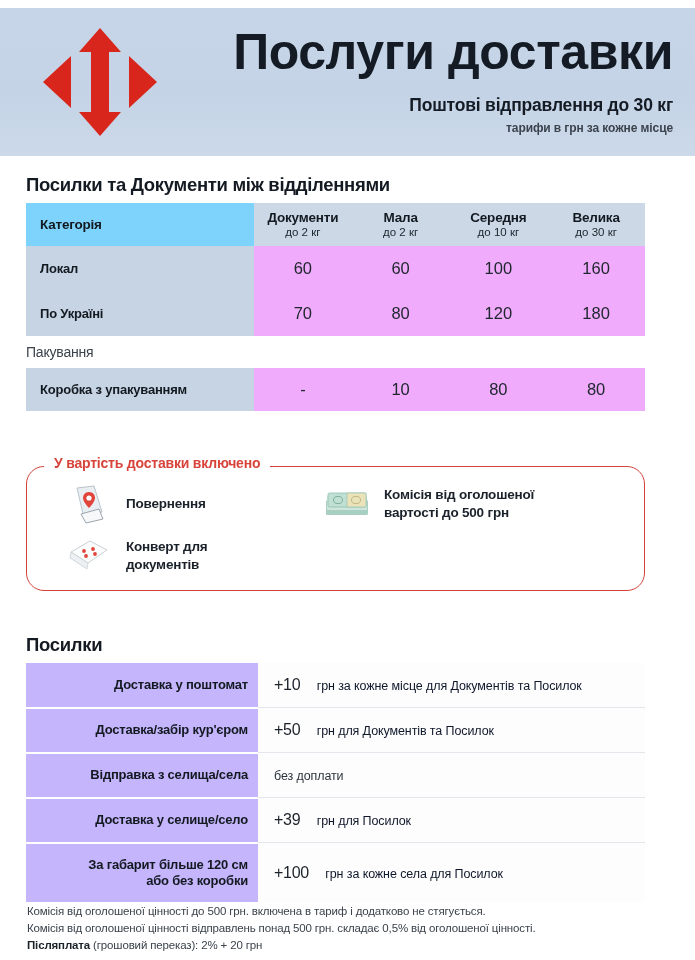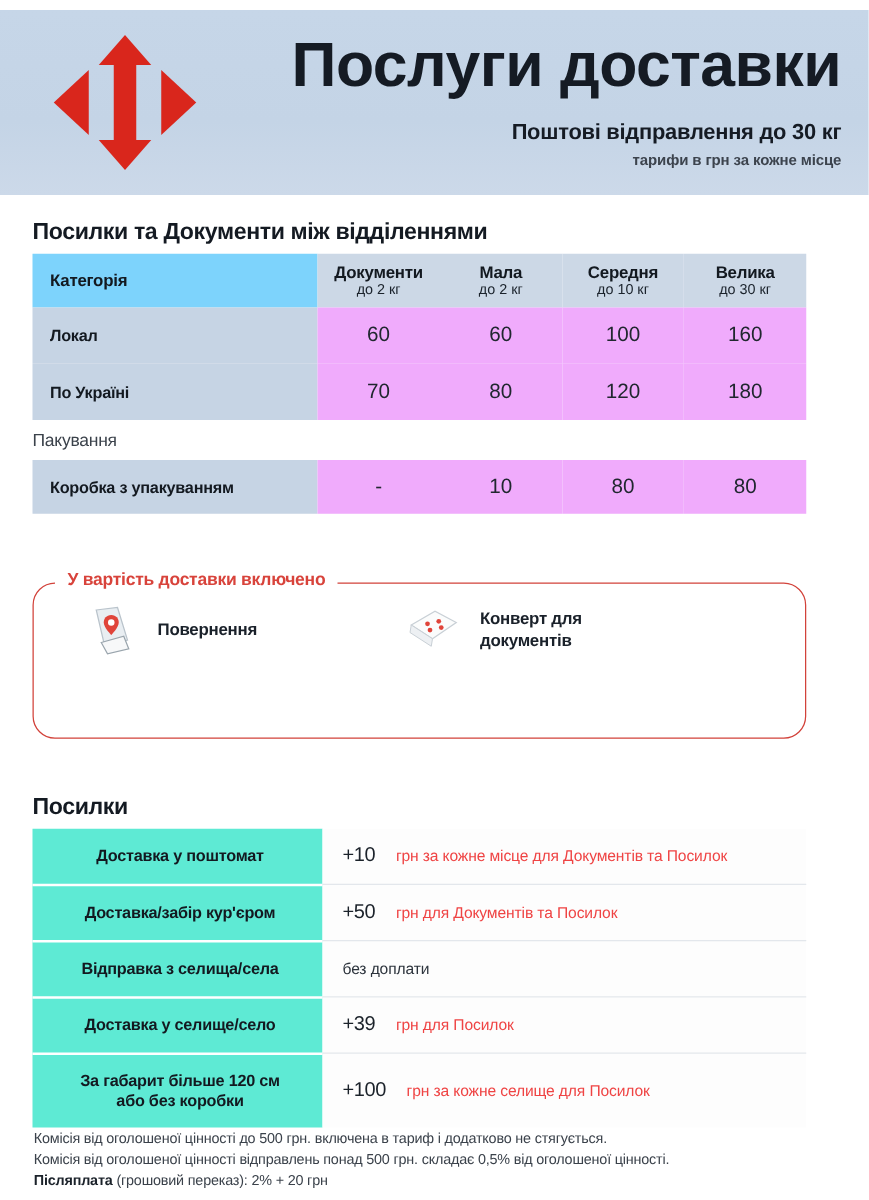--- a/index.html
+++ b/index.html
@@ -200,47 +200,47 @@
   
   #dopl-table {
     position: absolute;
     left: 26px; top: 663px;
     width: 619px;
     border-collapse: collapse;
     table-layout: fixed;
   }
   #dopl-table .d-label {
     width: 232px;
-    background: #5eead4;
+    background: #c4b5fd;
     color: #131920;
     font-size: 13px;
     font-weight: bold;
     padding: 13px 10px 13px 14px;
-    text-align: center;
+    text-align: right;
     line-height: 1.25;
     letter-spacing: -0.2px;
     border-top: 2px solid #ffffff;
     vertical-align: middle;
   }
   #dopl-table tr:first-child .d-label { border-top: 0; }
   #dopl-table .d-val {
     background: #fdfdfd;
     padding: 13px 8px 13px 16px;
     border-top: 1px solid #e3e7ec;
     vertical-align: middle;
   }
   #dopl-table tr:first-child .d-val { border-top: 0; }
   .d-amt {
     font-size: 16px;
     color: #1b222a;
     letter-spacing: -0.3px;
   }
   .d-rest {
     font-size: 12.5px;
-    color: #ef4444;
+    color: #0f172a;
     letter-spacing: -0.1px;
     padding-left: 12px;
   }
   .d-plain {
     font-size: 12.5px;
     color: #2d343d;
     letter-spacing: -0.1px;
   }
 
   
@@ -368,20 +368,36 @@
           <path d="M17 8 C13 8 11 11 11 14 C11 18 17 24 17 24 C17 24 23 18 23 14 C23 11 21 8 17 8 Z" fill="#e0443a"></path>
           <circle cx="17" cy="14" r="2.6" fill="#ffffff"></circle>
         </svg>
       </span>
       <span class="incl-txt">
         <span>Повернення</span>
       </span>
     </div>
 
 
+    <div class="incl-item">
+      <span class="incl-ico">
+        <svg width="46" height="32" viewBox="0 0 46 32">
+          <rect x="2" y="12" width="42" height="15" rx="1.5" fill="#a9cfc2"></rect>
+          <rect x="3" y="8" width="40" height="14" rx="1.5" fill="#cfe6dc"></rect>
+          <rect x="4" y="5" width="38" height="14" rx="1.5" fill="#bfe0d2" stroke="#8fbfae" stroke-width="0.8"></rect>
+          <rect x="23" y="5" width="19" height="14" fill="#eae3ba" stroke="#8fbfae" stroke-width="0.6"></rect>
+          <ellipse cx="14" cy="12" rx="4.5" ry="3.6" fill="none" stroke="#7fae9d" stroke-width="1"></ellipse>
+          <ellipse cx="32" cy="12" rx="4.5" ry="3.6" fill="none" stroke="#c2b781" stroke-width="1"></ellipse>
+        </svg>
+      </span>
+      <span class="incl-txt">
+        <span>Комісія від оголошеної</span><br>
+        <span>вартості до 500 грн</span>
+      </span>
+    </div>
 
     <div class="incl-item">
       <span class="incl-ico">
         <svg width="44" height="36" viewBox="0 0 44 36">
           <polygon points="4,14 23,3 40,12 21,25" fill="#fbfcfc" stroke="#c9d0d6" stroke-width="1"></polygon>
           <polygon points="4,14 21,25 20,31 3,20" fill="#edf0f3" stroke="#c9d0d6" stroke-width="0.8"></polygon>
           <circle cx="17" cy="13" r="1.9" fill="#e0443a"></circle>
           <circle cx="26" cy="11" r="1.9" fill="#e0443a"></circle>
           <circle cx="19" cy="18" r="1.9" fill="#e0443a"></circle>
           <circle cx="28" cy="16" r="1.9" fill="#e0443a"></circle>
@@ -430,21 +446,21 @@
           <span class="d-rest">грн для Посилок</span>
         </td>
       </tr>
       <tr>
         <td class="d-label">
           <span>За габарит більше 120 см</span><br>
           <span>або без коробки</span>
         </td>
         <td class="d-val">
           <span class="d-amt">+100</span>
-          <span class="d-rest">грн за кожне селище для Посилок</span>
+          <span class="d-rest">грн за кожне села для Посилок</span>
         </td>
       </tr>
     </tbody>
   </table>
 
   <div class="foot" id="foot-1">Комісія від оголошеної цінності до 500 грн. включена в тариф і додатково не стягується.</div>
   <div class="foot" id="foot-2">Комісія від оголошеної цінності відправлень понад 500 грн. складає 0,5% від оголошеної цінності.</div>
   <div class="foot" id="foot-3">
     <b>Післяплата</b><span> (грошовий переказ): 2% + 20 грн</span>
   </div>

